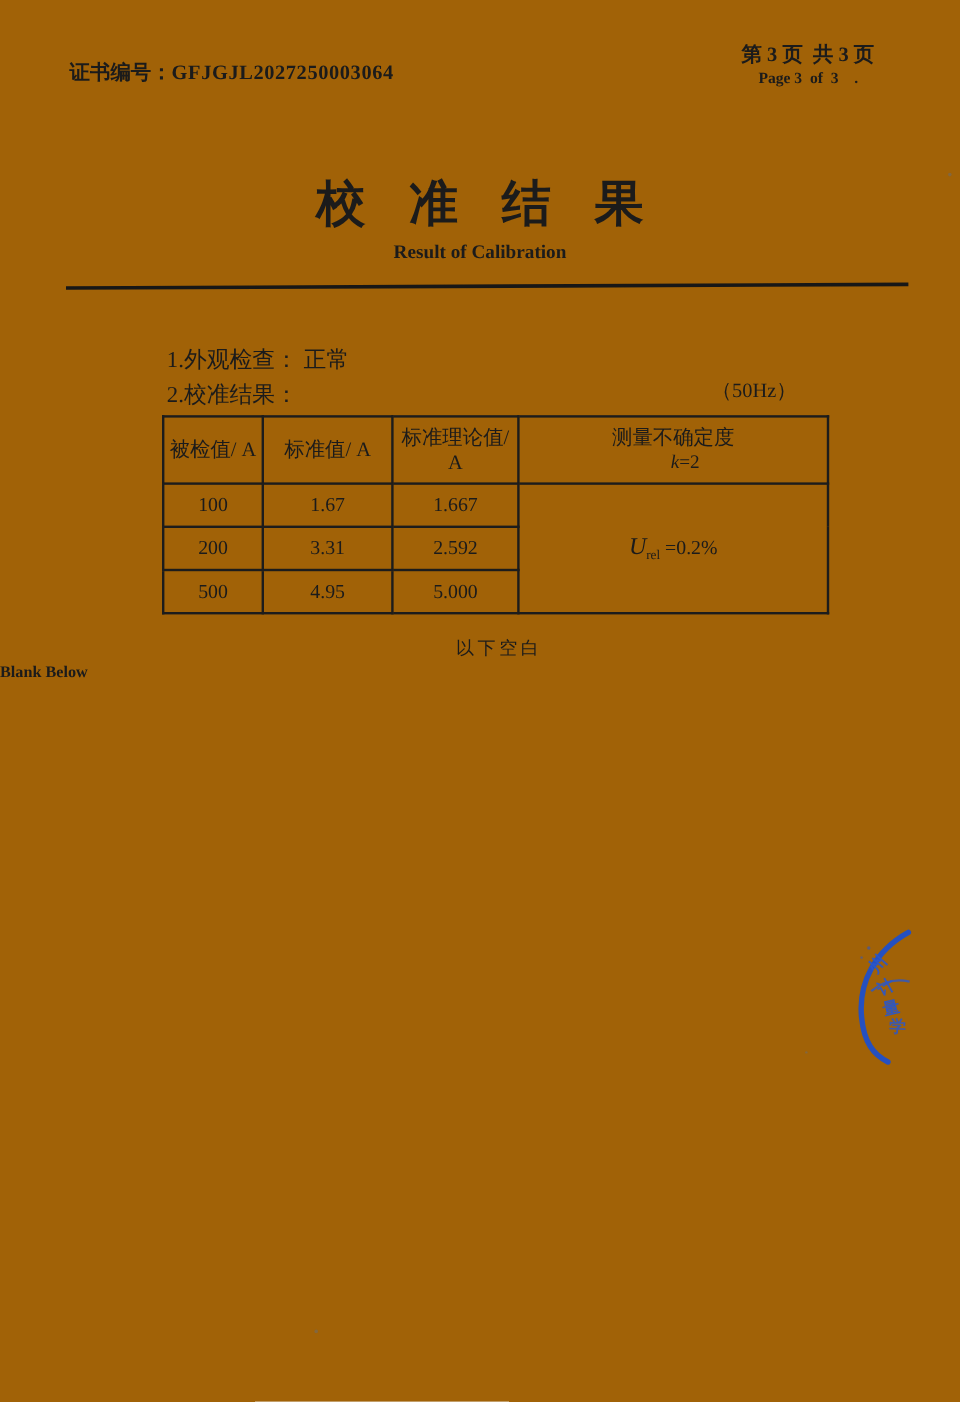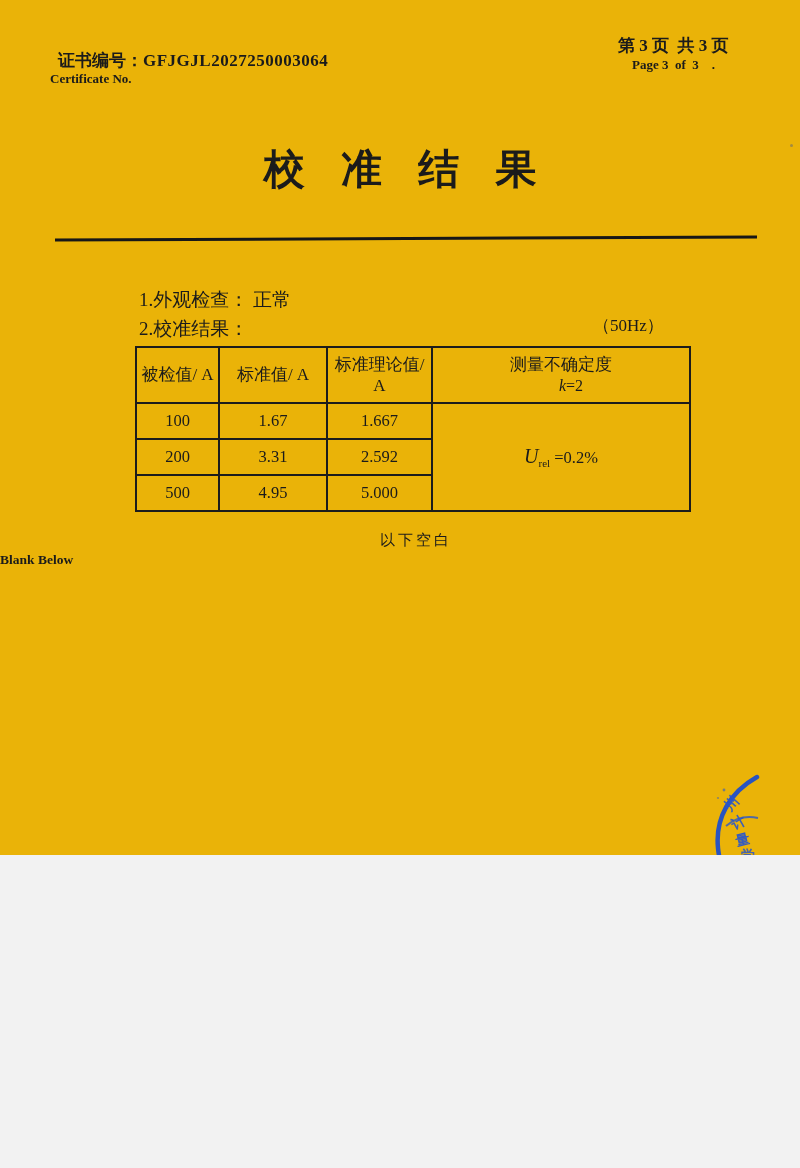--- a/index.html
+++ b/index.html
@@ -4,22 +4,22 @@
 <style>
   html, body { margin: 0; padding: 0; }
   body {
     width: 800px; height: 1168px;
     background: #f2f2f2;
     font-family: "Liberation Serif", "DejaVu Serif", serif;
     color: #1b1b1b;
   }
   .page {
     position: relative;
-    width: 800px; height: 855px;
-    background: #eab308;
+    width: 800px; height: 1168px;
+    background: #a16207;
     overflow: hidden;
   }
   .abs { position: absolute; }
 
   
   .cert-block { left: 50px; top: 52px; line-height: 1.1; }
   .cert-line { font-size: 17px; font-weight: 700; white-space: pre; padding-left: 8px; }
   .cert-no { letter-spacing: 0.5px; }
   .cert-en { font-size: 13px; font-weight: 700; margin-top: 1px; }
 
@@ -85,29 +85,29 @@
   .speck-b { left: 262px; top: 1108px; width: 3px; height: 3px; }
   .speck-c { left: 671px; top: 876px; width: 2px; height: 2px; }
 </style>
 </head>
 <body>
 
 <div class="page">
 
   <div class="abs cert-block">
     <div class="cert-line"><span>证书编号：</span><span class="cert-no">GFJGJL2027250003064</span></div>
-    <div class="cert-en">Certificate No.</div>
   </div>
 
   <div class="abs page-block">
     <div class="page-cn">第 3 页  共 3 页</div>
     <div class="page-en">Page 3  of  3    .</div>
   </div>
 
   <div class="abs doc-title">校 准 结 果</div>
+  <div class="abs doc-subtitle">Result of Calibration</div>
   <div class="abs rule"></div>
 
   <div class="abs item item-1">1.外观检查： 正常</div>
   <div class="abs item item-2">2.校准结果：</div>
   <div class="abs freq-note">（50Hz）</div>
 
   <table class="cal">
     <tbody>
         <tr>
       <th class="c1">被检值/ A</th>

